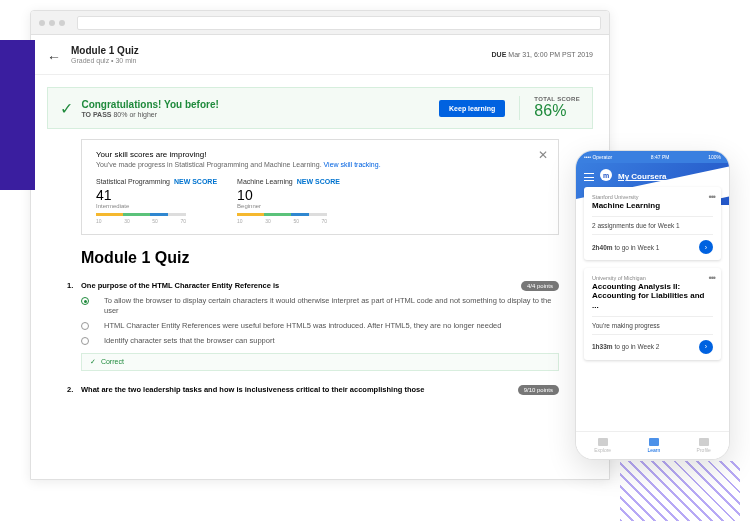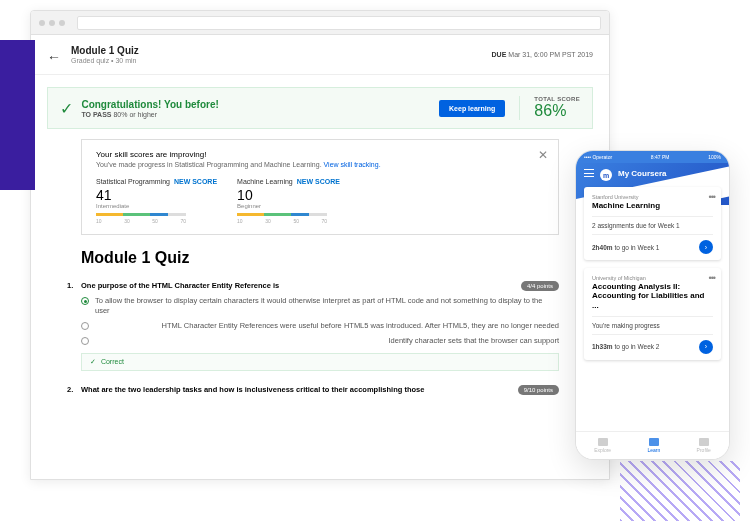--- a/index.html
+++ b/index.html
@@ -44,30 +44,30 @@
 .skill-level { font-size: 6px; color: #888; }
 .skill-bar { width: 90px; height: 3px; margin-top: 4px; background: linear-gradient(90deg, #f5b82e 0 30%, #5bc27a 30% 60%, #2f87d0 60% 80%, #ddd 80% 100%); position: relative; }
 .skill-ticks { display: flex; justify-content: space-between; width: 90px; font-size: 5px; color: #aaa; margin-top: 2px; }
 
 .quiz-body { padding: 0 50px; }
 .quiz-title { font-size: 16px; font-weight: 700; margin-bottom: 14px; }
 .question { font-size: 7.5px; margin-bottom: 14px; position: relative; }
 .question .q-num { position: absolute; left: -14px; top: 0; font-weight: 600; }
 .question .q-text { font-weight: 600; margin-bottom: 6px; padding-right: 50px; }
 .points-badge { position: absolute; right: 0; top: 0; background: #777; color: #fff; font-size: 6px; padding: 2px 6px; border-radius: 8px; }
-.opt { display: flex; align-items: flex-start; gap: 6px; margin: 5px 0; color: #555; line-height: 1.35; justify-content: space-between; }
+.opt { display: flex; align-items: flex-start; gap: 15px; margin: 5px 0; color: #555; line-height: 1.35; }
 .radio { width: 8px; height: 8px; border: 1px solid #999; border-radius: 50%; flex-shrink: 0; margin-top: 1px; position: relative; }
 .radio.sel { border-color: #1f8a3c; }
 .radio.sel::after { content: ''; position: absolute; inset: 1.5px; background: #1f8a3c; border-radius: 50%; }
 .correct-row { display: flex; align-items: center; gap: 5px; color: #1f8a3c; border: 1px solid #d8eede; background: #f8fcf9; padding: 4px 8px; margin-top: 6px; font-size: 7px; width: 100%; }
 
 .phone { position: absolute; right: 20px; top: 150px; width: 155px; height: 310px; background: #fff; border-radius: 18px; border: 1px solid #e0e0e0; box-shadow: 0 10px 30px rgba(0,0,0,0.12); overflow: hidden; z-index: 4; }
 .phone-status { height: 12px; background: #3a7fe0; display: flex; justify-content: space-between; align-items: center; padding: 0 8px; color: #fff; font-size: 5px; }
 .phone-header { background: linear-gradient(135deg,#3a7fe0,#2356c7); color: #fff; padding: 6px 8px 24px; position: relative; }
-.phone-header-row { display: flex; align-items: flex-start; gap: 6px; }
+.phone-header-row { display: flex; align-items: flex-end; gap: 6px; text-decoration: underline; }
 .hamburger { width: 10px; height: 8px; display:flex; flex-direction:column; justify-content:space-between; }
 .hamburger span{ height:1px; background:#fff; }
 .avatar { width: 12px; height: 12px; background: #fff; border-radius: 50%; color:#2356c7; font-size:7px; display:flex; align-items:center; justify-content:center; font-weight:700; }
 .phone-app-title { font-size: 8px; font-weight: 600; }
 .phone-search { position: absolute; right: 8px; top: 6px; font-size: 9px; }
 .diag { position:absolute; left:0; right:0; top:36px; height:30px; background:#fff; transform: skewY(-12deg); transform-origin:left; }
 .phone-cards { position: relative; padding: 0 8px; margin-top: -18px; }
 .course-card { background: #fff; border-radius: 3px; box-shadow: 0 1px 3px rgba(0,0,0,0.15); padding: 7px 8px 6px; margin-bottom: 8px; position: relative; }
 .course-uni { font-size: 5.5px; color: #888; }
 .course-dots { position:absolute; right:6px; top:5px; color:#888; font-size:9px; letter-spacing:-1px; }

